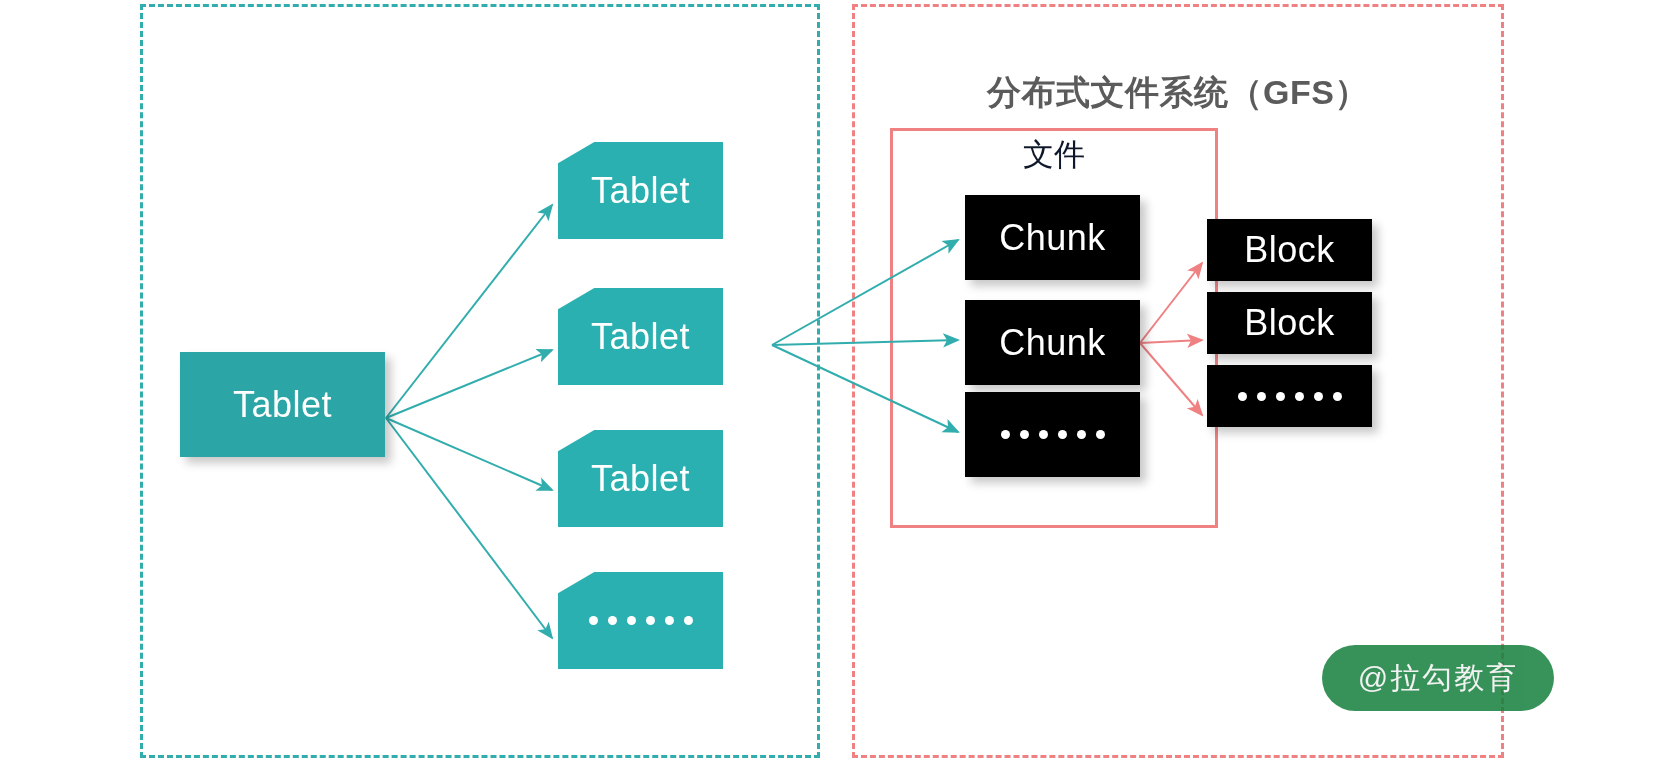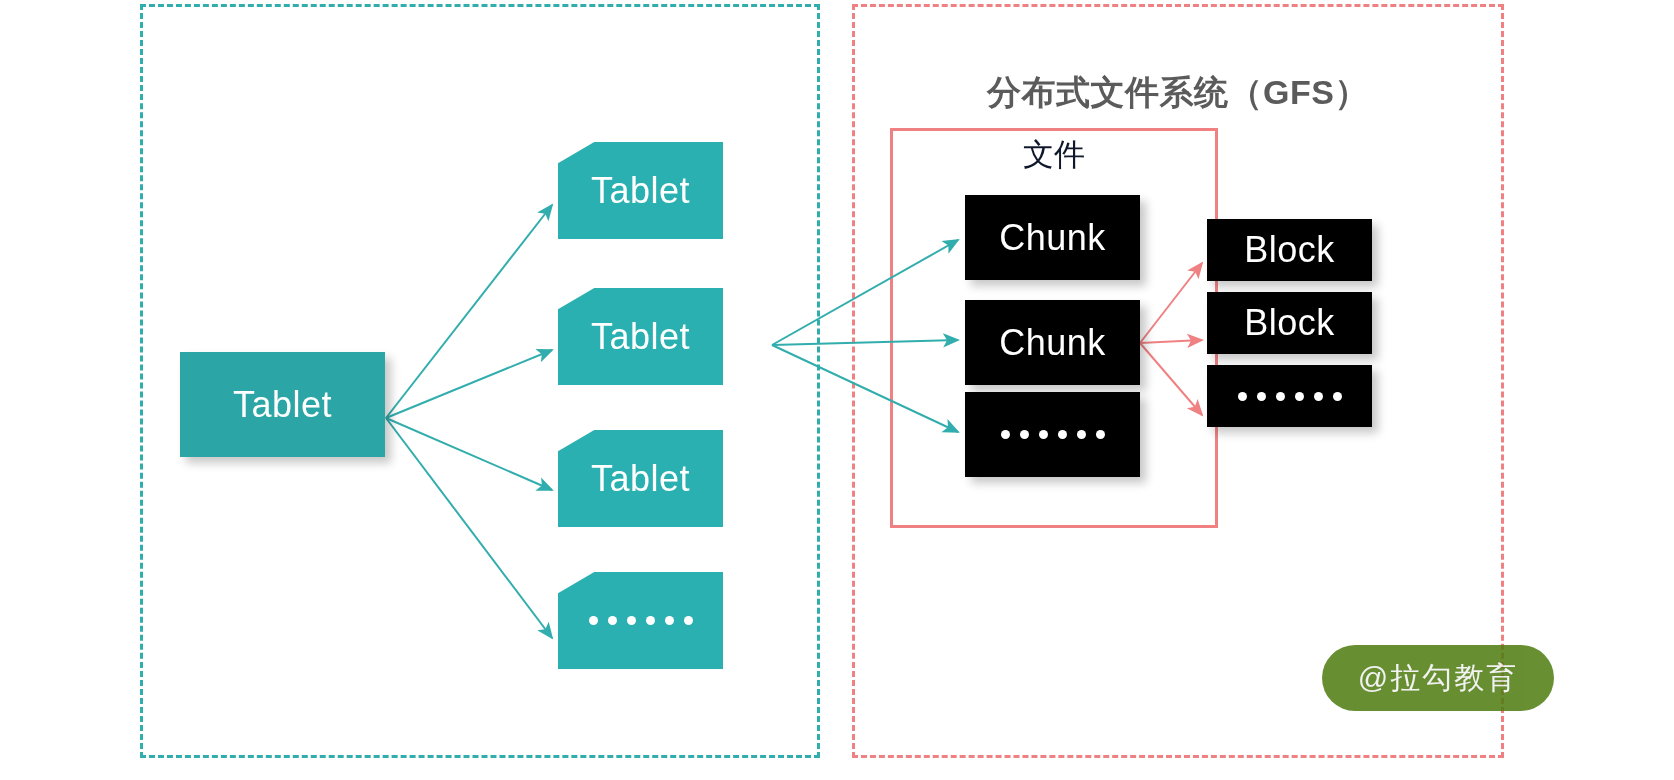--- a/index.html
+++ b/index.html
@@ -96,21 +96,21 @@
     height: 780px;
     pointer-events: none;
   }
 
   
   .watermark {
     position: absolute;
     display: flex;
     align-items: center;
     justify-content: center;
-    background: #4d7c0f;
+    background: #15803d;
     border-radius: 34px;
     color: #f0f0f0;
     font-size: 30px;
     letter-spacing: 2px;
     opacity: 0.85;
   }
 </style>
 </head>
 <body>
 

